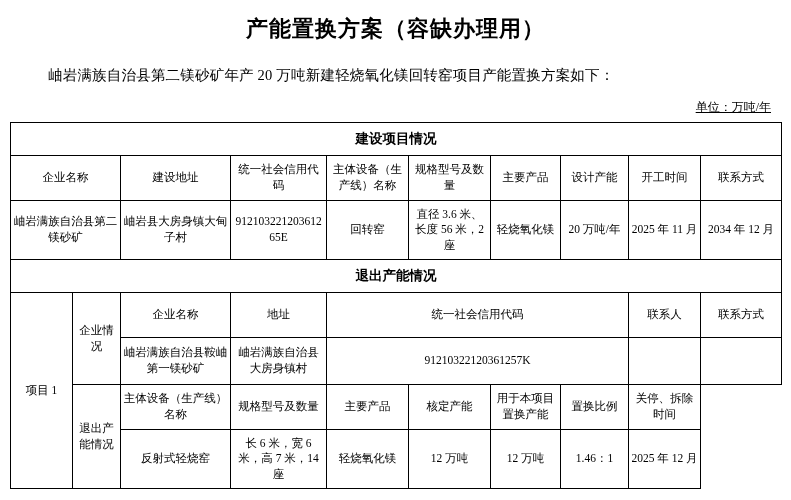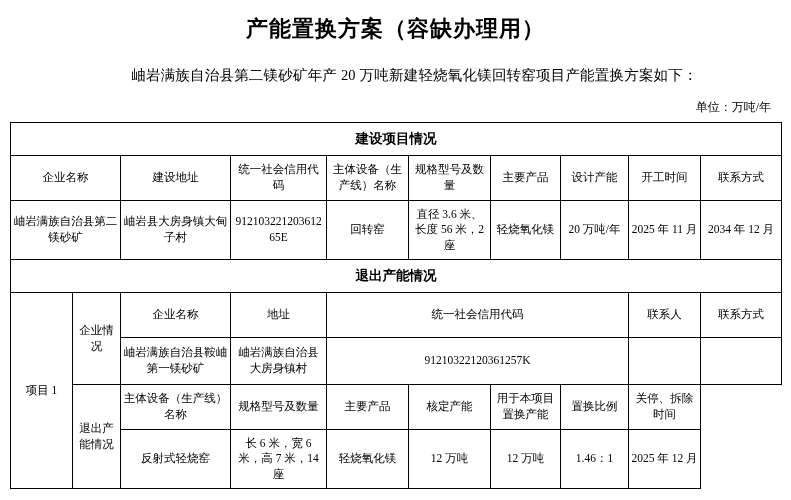--- a/index.html
+++ b/index.html
@@ -27,28 +27,28 @@
     font-weight: bold;
     letter-spacing: 1px;
     margin-top: 14px;
     margin-bottom: 0;
   }
   .intro {
     font-size: 14.5px;
     margin-top: 22px;
     margin-left: 38px;
     letter-spacing: 0.2px;
-    text-align: center;
   }
   .unit-line {
     font-size: 12px;
     text-align: right;
     margin-top: 14px;
     margin-right: 10px;
     margin-bottom: 6px;
+    text-decoration: underline;
   }
   table.main {
     border-collapse: collapse;
     width: 771px;
     table-layout: fixed;
     margin: 0 auto;
   }
   table.main td, table.main th {
     border: 1px solid #000000;
     font-size: 11.5px;

